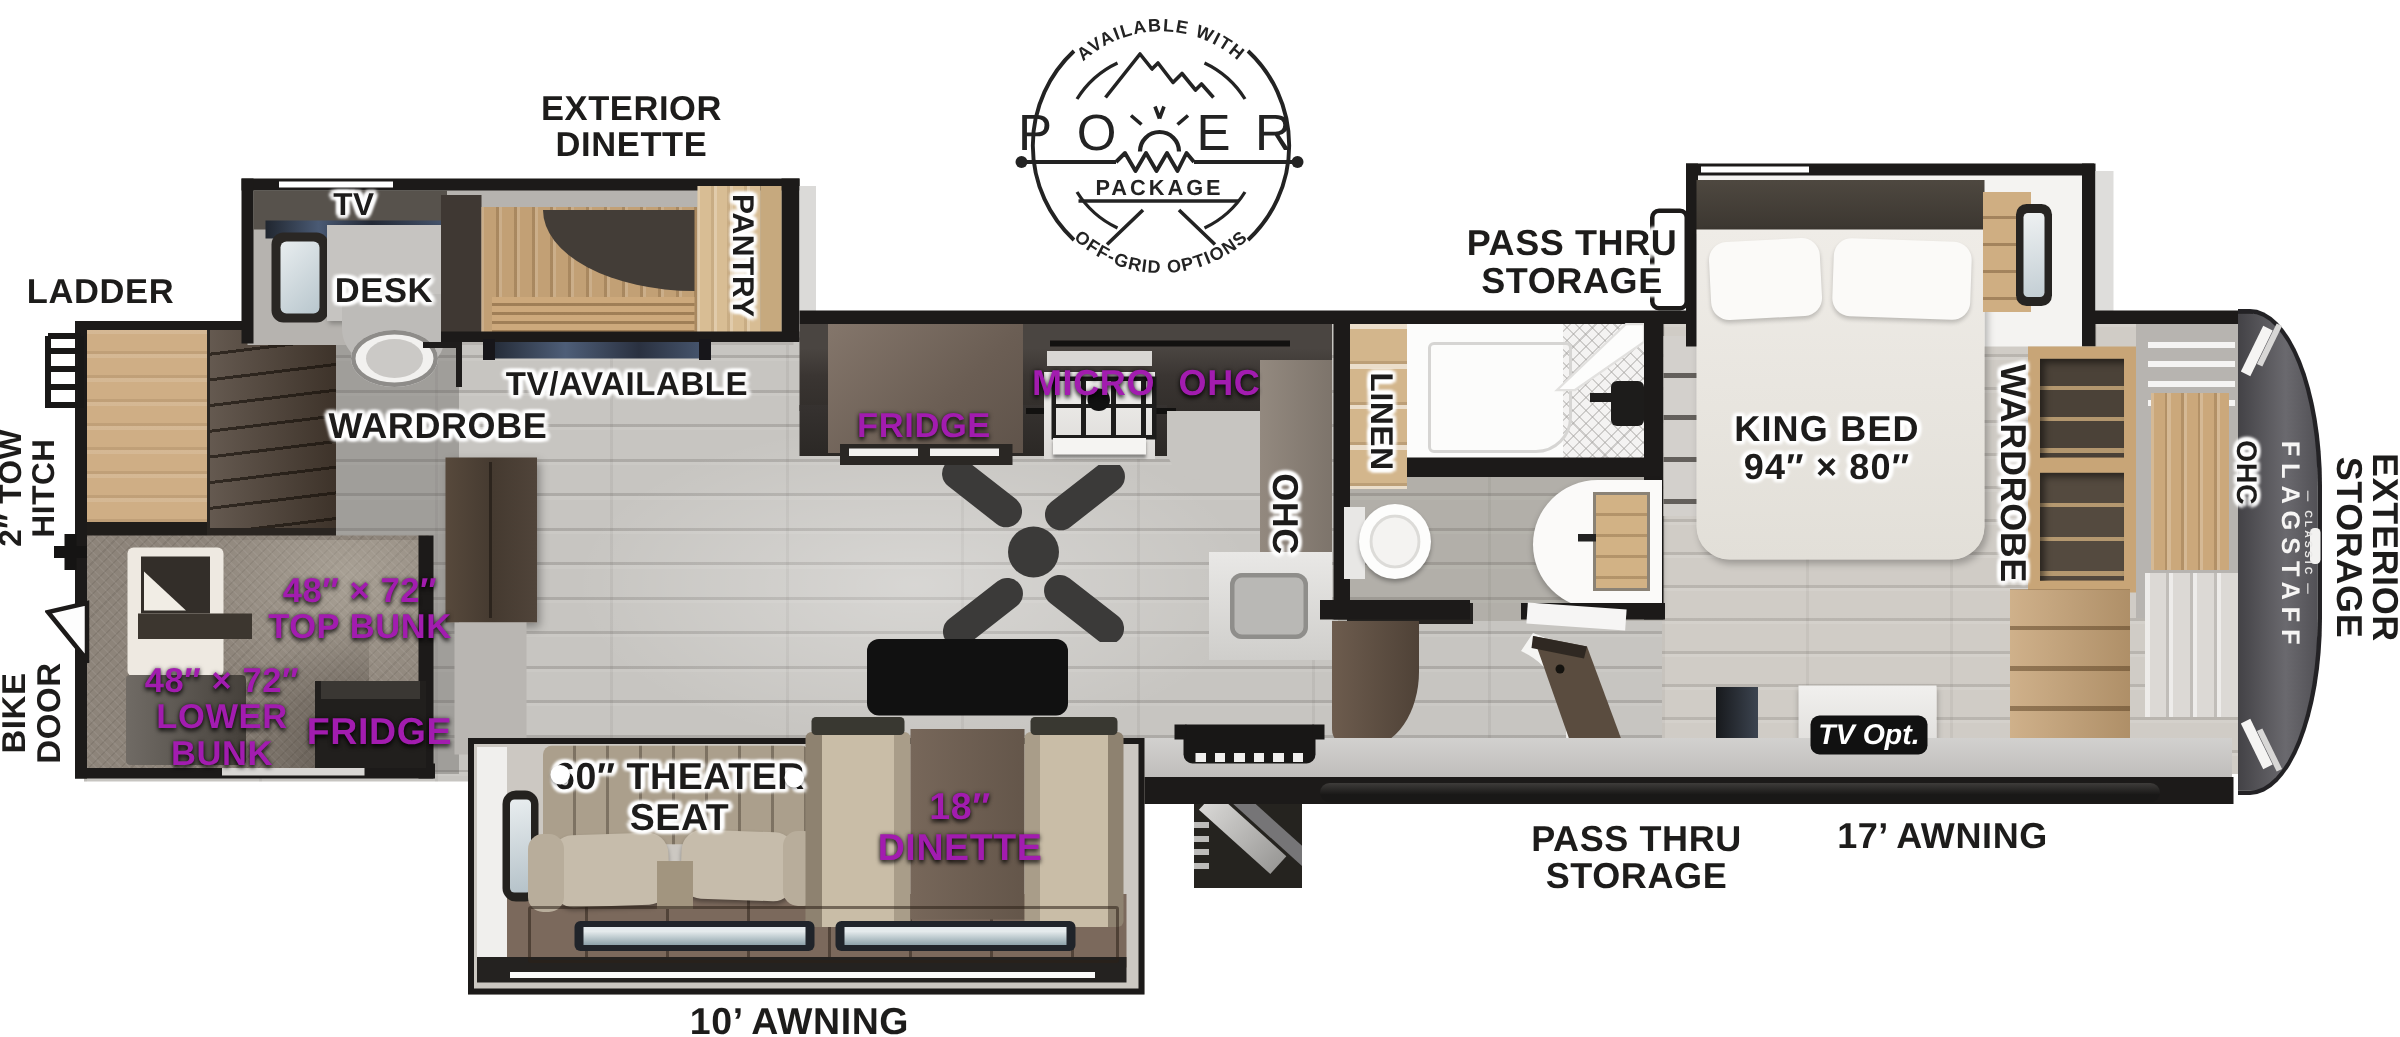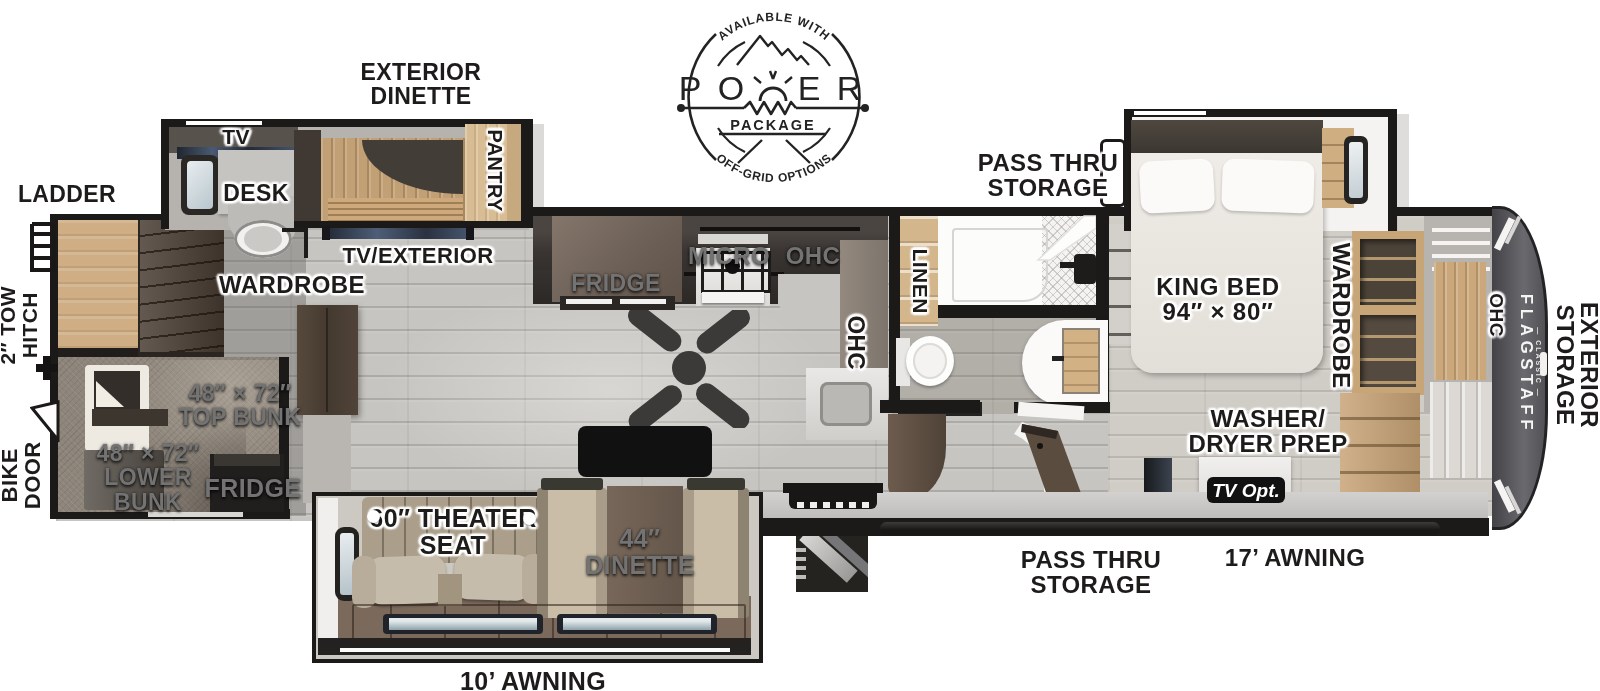--- a/index.html
+++ b/index.html
@@ -1,20 +1,20 @@
 <!DOCTYPE html>
 <html><head>
 <meta charset="utf-8">
 <style>
 html,body{margin:0;padding:0;background:#fff;}
 #c{position:relative;width:1600px;height:691px;overflow:hidden;background:#fff;font-family:"Liberation Sans",sans-serif;}
 .a{position:absolute;}
 .lb{position:absolute;font-weight:700;color:#1d1c1b;text-align:center;line-height:1.06;letter-spacing:.4px;white-space:pre;
  text-shadow:-2px -2px 2px #fff,2px -2px 2px #fff,-2px 2px 2px #fff,2px 2px 2px #fff,0 -2px 2px #fff,0 2px 2px #fff,-3px 0 2px #fff,3px 0 2px #fff;}
-.wt{color:#737373;text-shadow:0 2px 3px rgba(0,0,0,.7),0 0 3px rgba(0,0,0,.5);}
+.wt{color:#a21caf;text-shadow:0 2px 3px rgba(0,0,0,.7),0 0 3px rgba(0,0,0,.5);}
 .it{font-style:italic;letter-spacing:0;}
 </style>
 </head>
 <body>
 <div id="c">
 
 <div class="a" style="left:56px;top:216px;width:1054px;height:305px;background:#c7c5c1;
  background-image:repeating-linear-gradient(180deg,rgba(255,255,255,.07) 0 2px,rgba(0,0,0,0) 2px 21px,rgba(96,92,88,.25) 21px 23px),repeating-linear-gradient(90deg,rgba(120,116,112,.12) 0 2px,rgba(0,0,0,0) 2px 117px);"></div>
 
 <div class="a" style="left:56px;top:216px;width:250px;height:300px;background:rgba(88,86,84,.35);"></div>
@@ -401,21 +401,21 @@
 DINETTE</div>
 
 <div class="lb" style="left:-33px;top:182px;width:200px;font-size:23px;">LADDER</div>
 
 <div class="lb" style="left:156px;top:181px;width:200px;font-size:23px;">DESK</div>
 
 <div class="lb" style="left:136px;top:126px;width:200px;font-size:21px;">TV</div>
 
 <div class="lb" style="left:394px;top:160px;width:200px;font-size:20px;transform:rotate(90deg);">PANTRY</div>
 
-<div class="lb" style="left:318px;top:244px;width:200px;font-size:22px;">TV/EXTERIOR</div>
+<div class="lb" style="left:318px;top:244px;width:200px;font-size:22px;">TV/AVAILABLE</div>
 
 <div class="lb" style="left:192px;top:272px;width:200px;font-size:24px;">WARDROBE</div>
 
 <div class="lb wt" style="left:140px;top:381px;width:200px;font-size:23px;">48″ × 72″
 TOP BUNK</div>
 
 <div class="lb wt" style="left:48px;top:441px;width:200px;font-size:23px;">48″ × 72″
 LOWER
 BUNK</div>
 
@@ -438,22 +438,20 @@
 <div class="lb" style="left:820px;top:270px;width:200px;font-size:21px;letter-spacing:.5px;transform:rotate(90deg);">LINEN</div>
 
 <div class="lb" style="left:948px;top:150px;width:200px;font-size:24px;">PASS THRU
 STORAGE</div>
 
 <div class="lb" style="left:1118px;top:274px;width:200px;font-size:24px;letter-spacing:.8px;">KING BED
 94″ × 80″</div>
 
 <div class="lb" style="left:1241px;top:303px;width:200px;font-size:24px;transform:rotate(90deg);">WARDROBE</div>
 
-<div class="lb" style="left:1168px;top:406px;width:200px;font-size:24px;">WASHER/
-DRYER PREP</div>
 
 <div class="a" style="left:1207px;top:477px;width:78px;height:26px;background:#111;border-radius:6px;"></div>
 <div class="a it" style="left:1207px;top:480px;width:78px;font-size:19px;font-weight:700;color:#fff;text-align:center;">TV Opt.</div>
 
 <div class="lb" style="left:1396px;top:305px;width:200px;font-size:19px;transform:rotate(90deg);">OHC</div>
 
 <div class="a" style="left:1426px;top:354px;width:200px;font-size:17px;font-weight:700;color:#f6f5f4;letter-spacing:4.5px;text-align:center;transform:rotate(90deg);">FLAGSTAFF</div>
 
 <div class="a" style="left:1438px;top:359px;width:200px;font-size:7px;font-weight:700;color:#e8e7e6;letter-spacing:2px;text-align:center;transform:rotate(90deg);">— CLASSIC —</div>
 
@@ -470,16 +468,16 @@
 
 <div class="a" style="left:578px;top:426px;width:134px;height:51px;background:#111;border-radius:8px;"></div>
 
 <div class="lb" style="left:353px;top:505px;width:200px;font-size:25px;">60″ THEATER
 SEAT</div>
 
 <div class="a" style="left:367px;top:510px;width:13px;height:13px;background:#fff;border-radius:50%;box-shadow:0 1px 2px rgba(0,0,0,.4);"></div>
 
 <div class="a" style="left:523px;top:512px;width:13px;height:13px;background:#fff;border-radius:50%;box-shadow:0 1px 2px rgba(0,0,0,.4);"></div>
 
-<div class="lb wt" style="left:540px;top:525px;width:200px;font-size:25px;">44″
+<div class="lb wt" style="left:540px;top:525px;width:200px;font-size:25px;">18″
 DINETTE</div>
 
 </div>
 
 </body></html>

